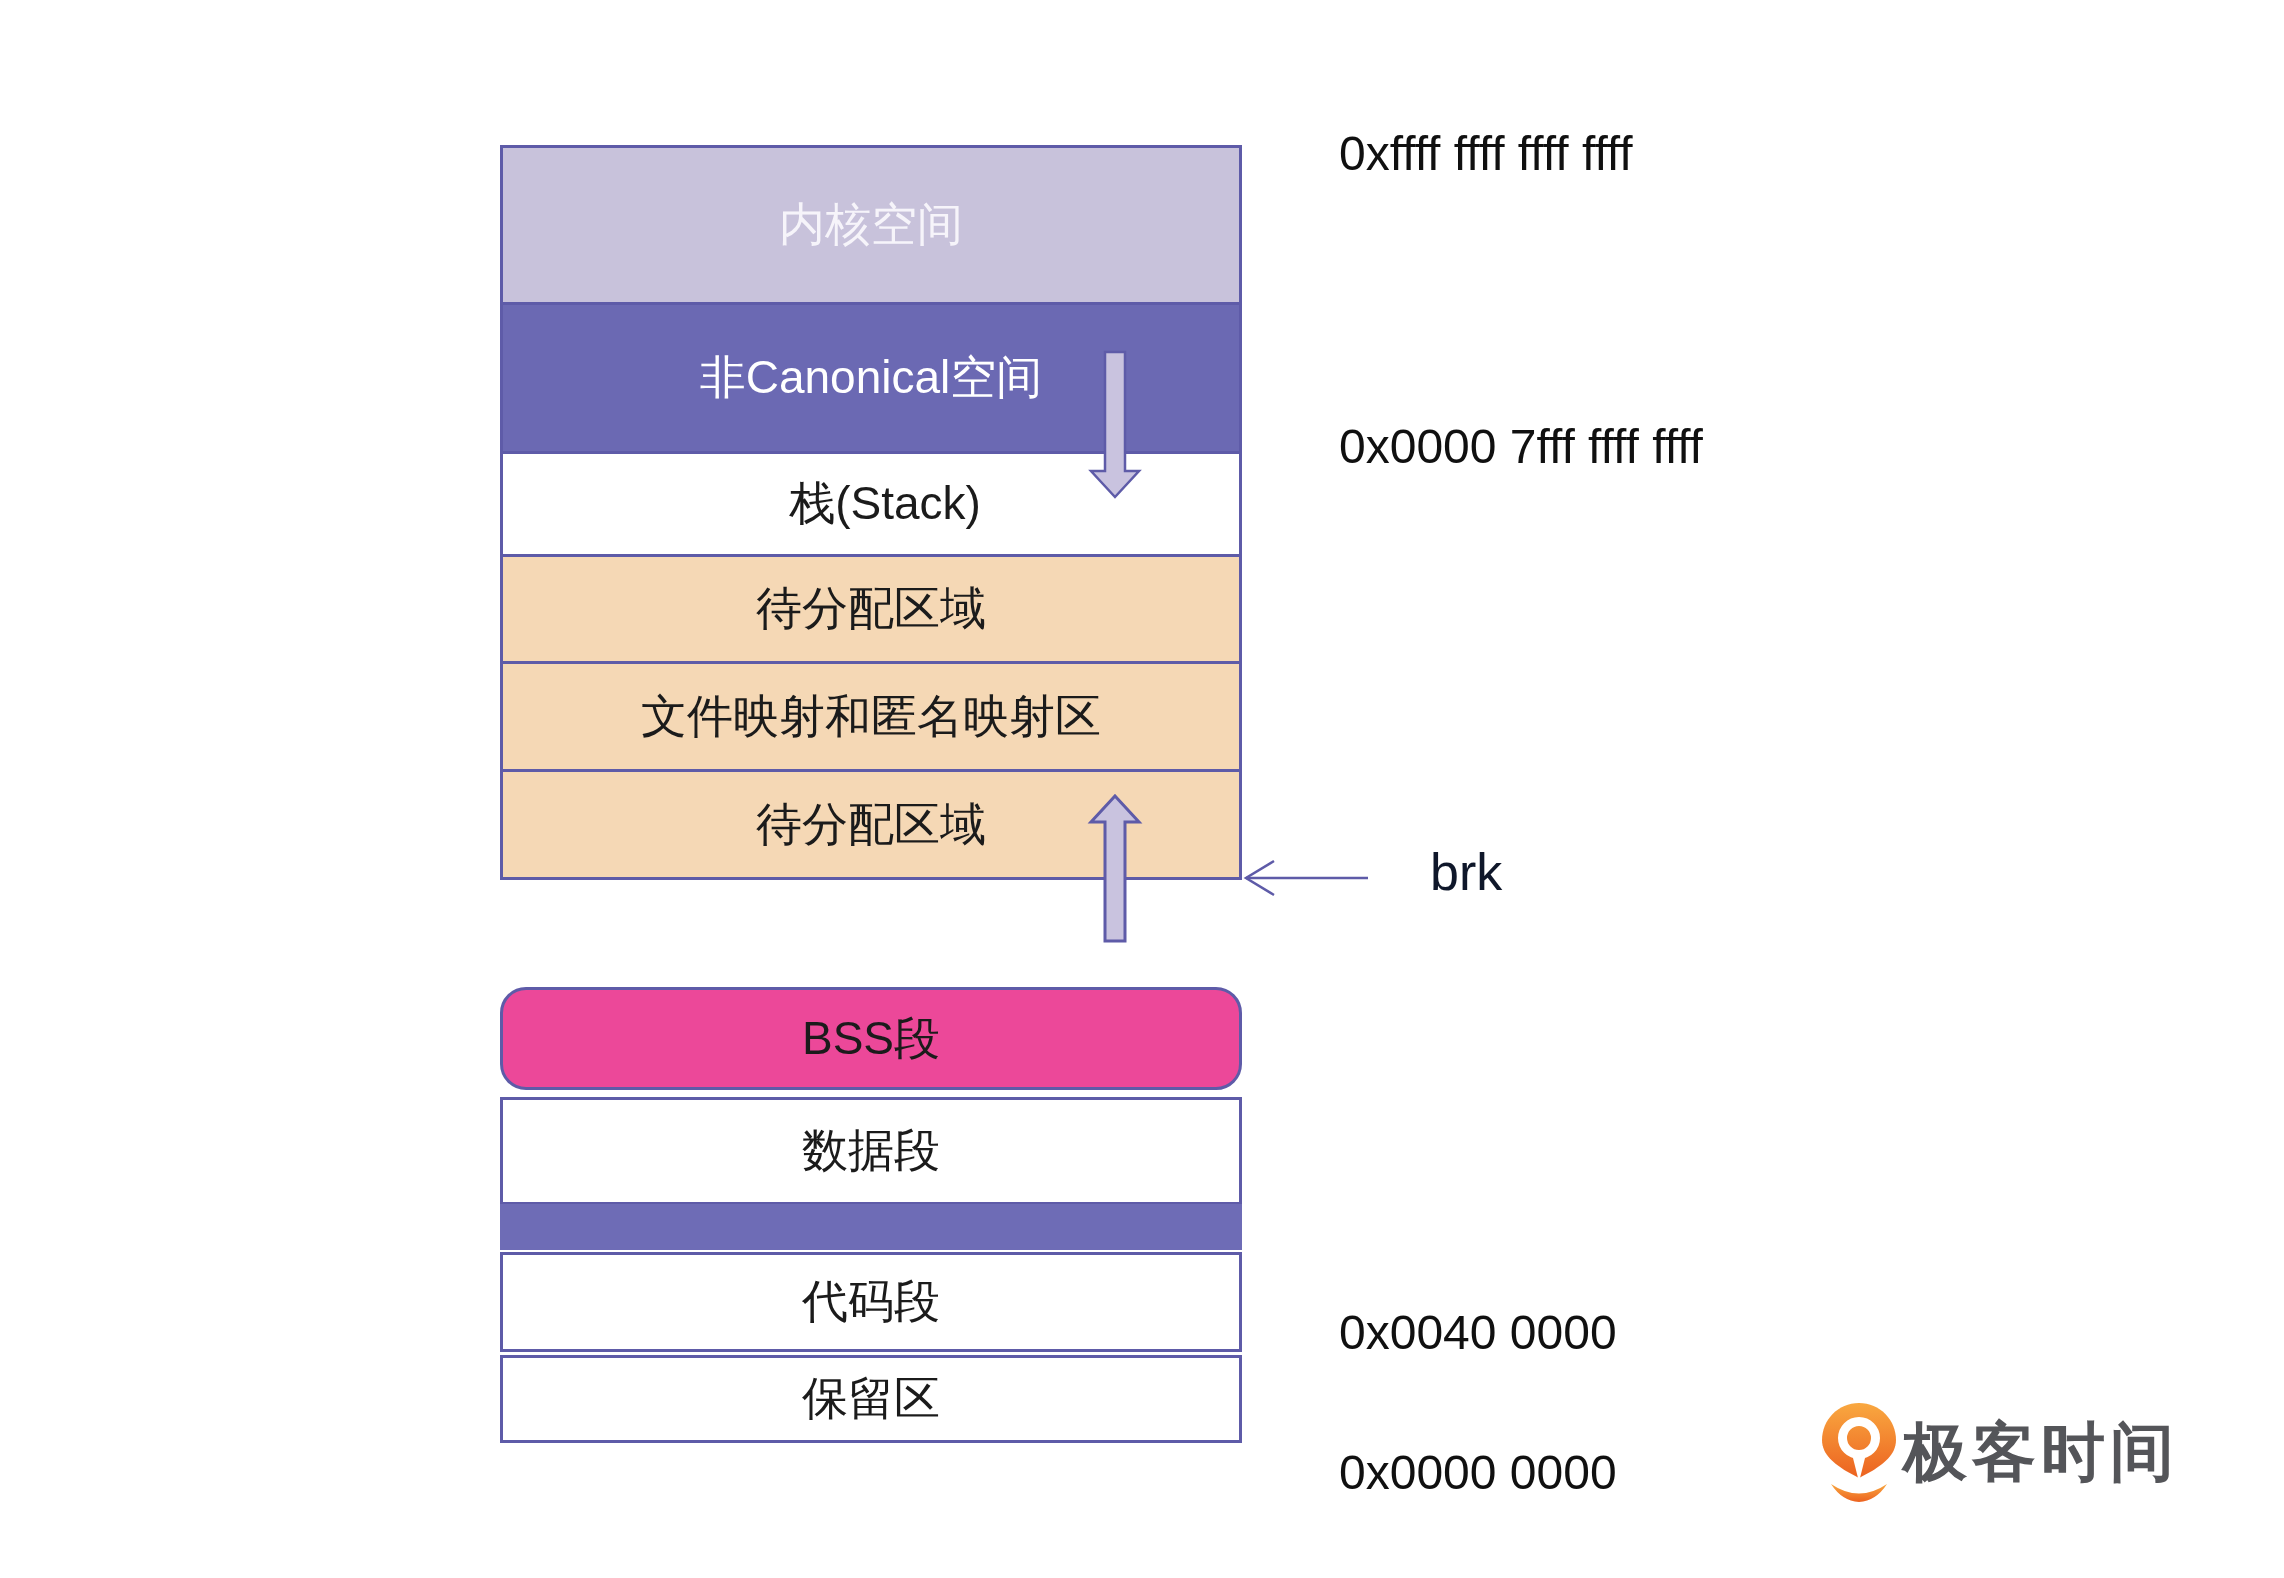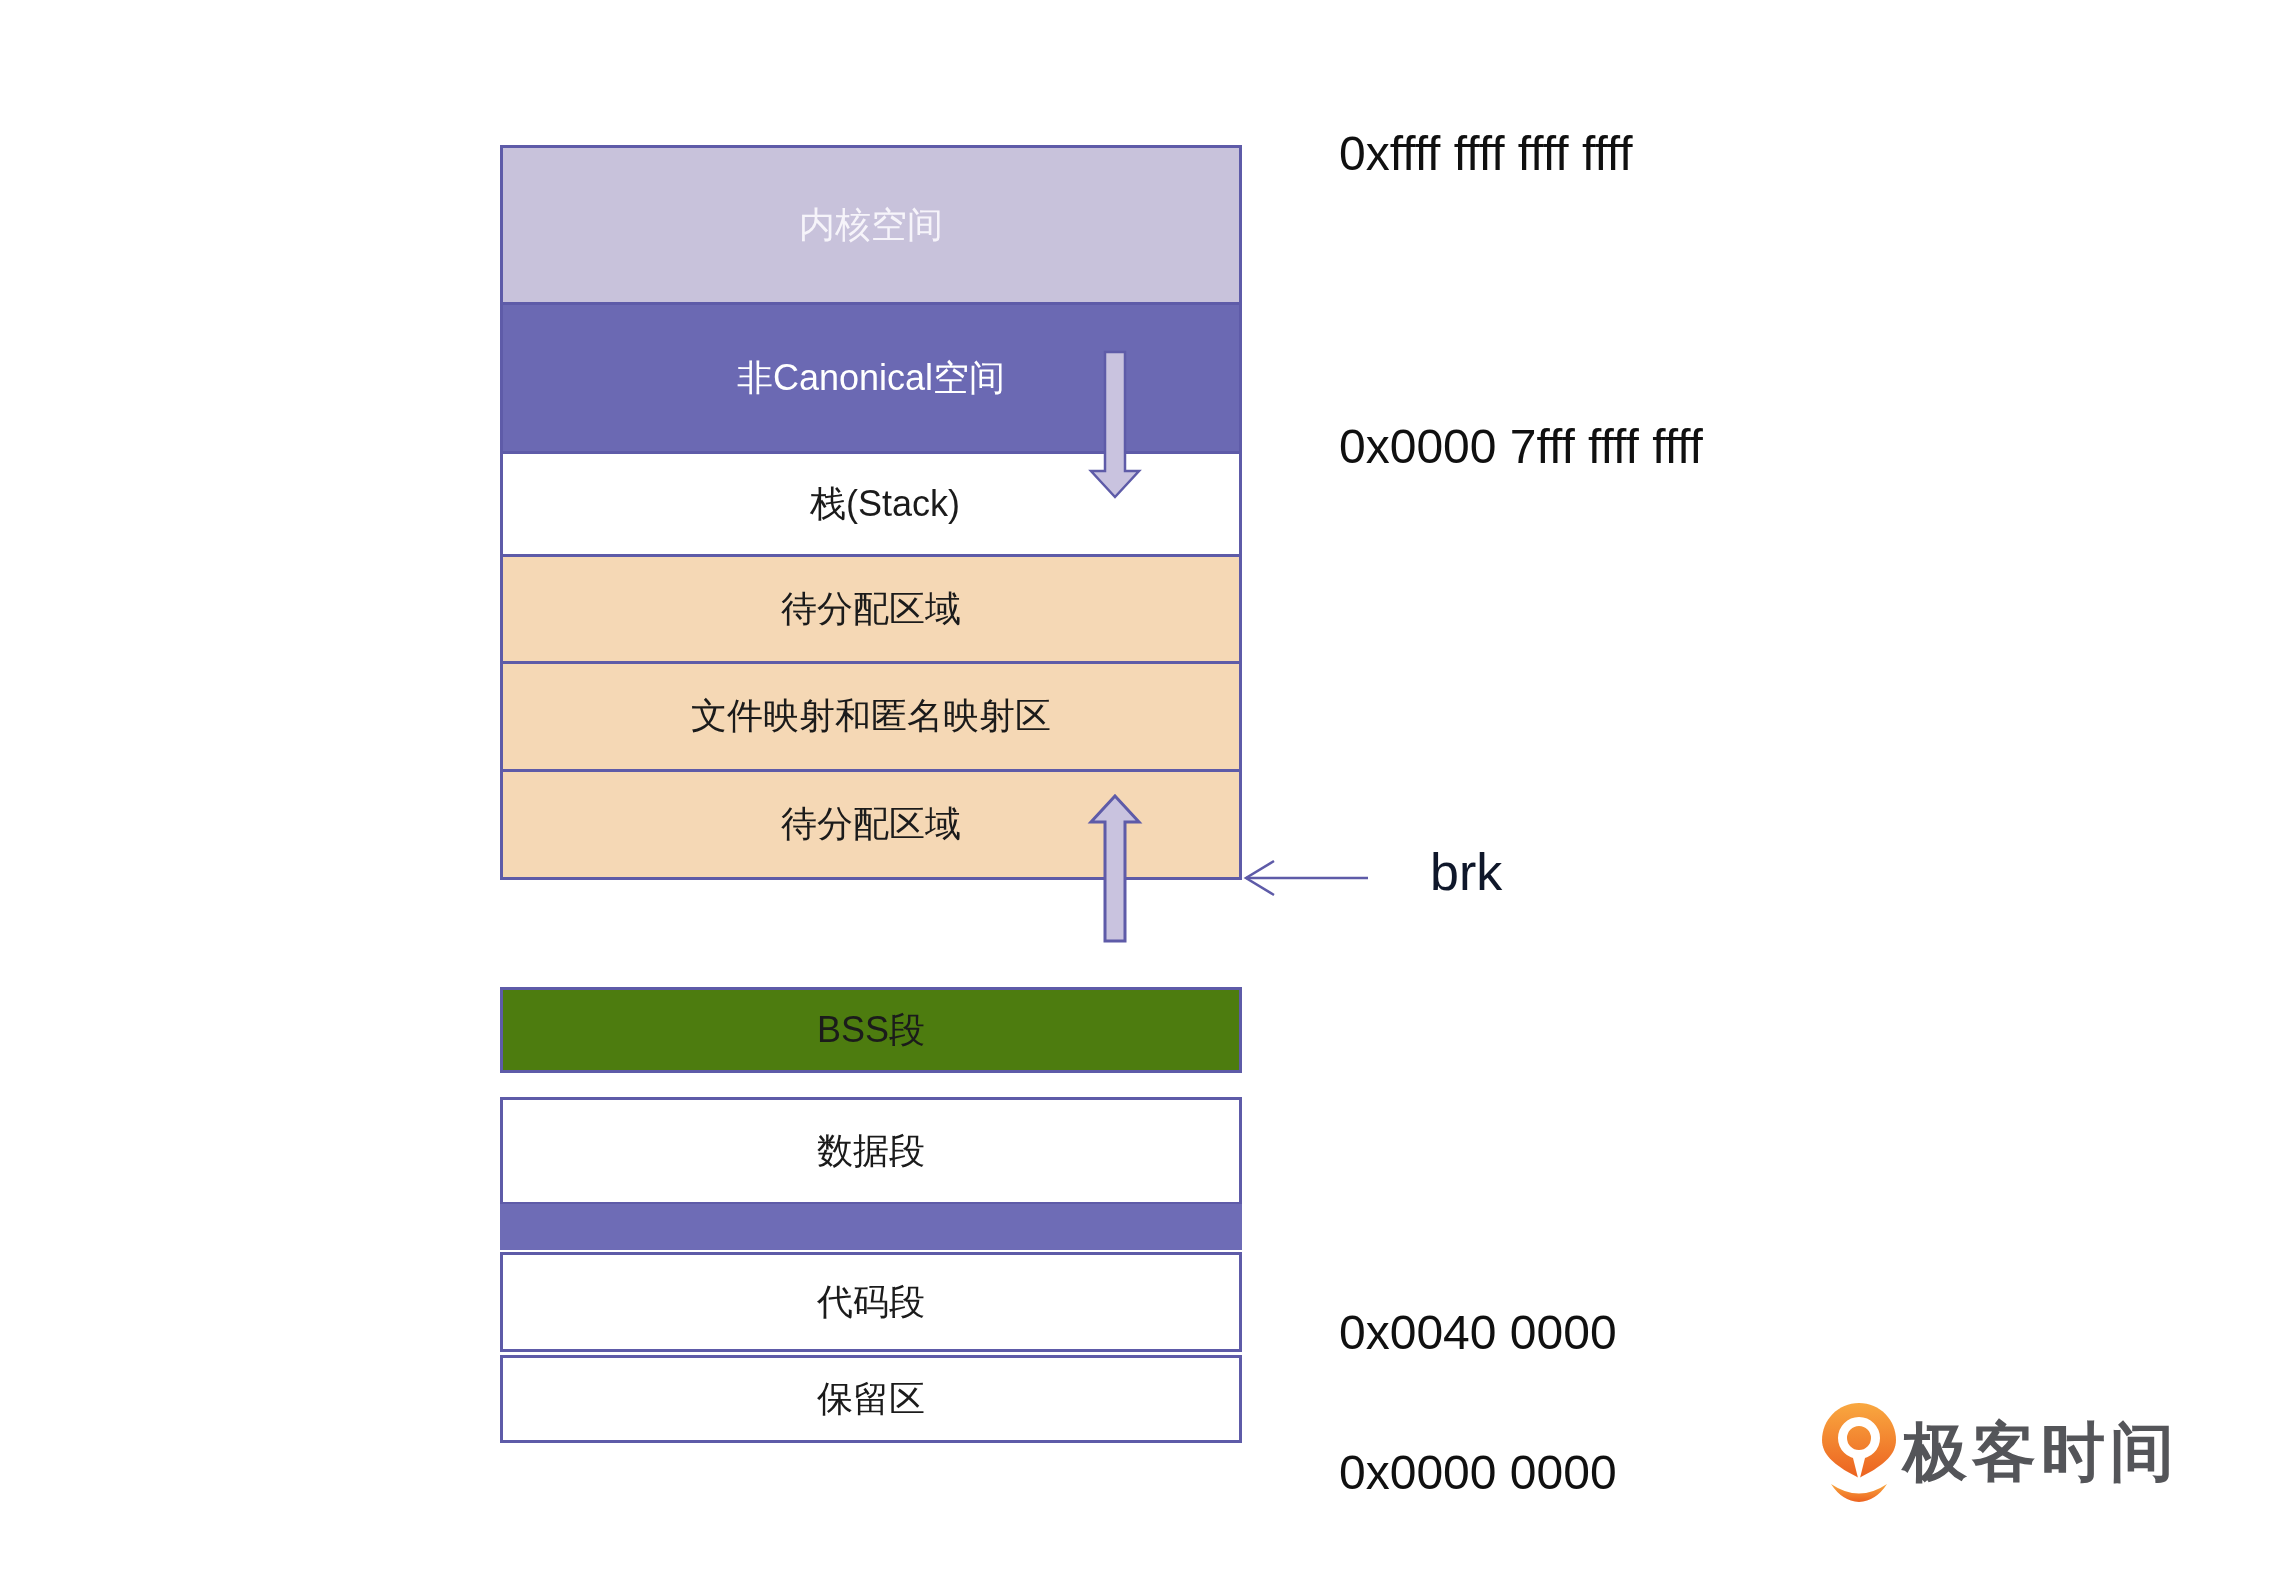--- a/index.html
+++ b/index.html
@@ -2,29 +2,29 @@
 <html><head>
 <meta charset="utf-8">
 <style>
   html,body{margin:0;padding:0;background:#ffffff;}
   .canvas{position:relative;width:2284px;height:1578px;background:#ffffff;overflow:hidden;
           font-family:"Liberation Sans","DejaVu Sans",sans-serif;}
 
   
   .seg{position:absolute;left:500px;width:742px;box-sizing:border-box;
        border:3px solid #5e5ba8;display:flex;align-items:center;justify-content:center;
-       font-size:36px;color:#1b1b1b;white-space:nowrap;}
+       font-size:46px;color:#1b1b1b;white-space:nowrap;}
   .seg-kernel    {top:145px;height:160px;background:#c8c2db;color:#f6f4fa;}
   .seg-noncanon  {top:302px;height:152px;background:#6b69b3;color:#ffffff;}
   .seg-stack     {top:451px;height:106px;background:#ffffff;padding-left:28px;}
   .seg-tba1      {top:554px;height:110px;background:#f5d8b5;}
   .seg-filemap   {top:661px;height:111px;background:#f5d8b5;}
   .seg-tba2      {top:769px;height:111px;background:#f5d8b5;}
   .seg-heap      {top:877px;height:113px;background:#ffffff;}
-  .seg-bss       {top:987px;height:86px;background:#4d7c0f;}
+  .seg-bss       {top:987px;height:103px;background:#ec4899;border-radius:26px;}
   .seg-data      {top:1097px;height:108px;background:#ffffff;}
   .seg-bar       {top:1204px;height:46px;background:#6e6cb6;border:none;}
   .seg-code      {top:1252px;height:100px;background:#ffffff;}
   .seg-reserved  {top:1355px;height:88px;background:#ffffff;}
 
   
   .addr{position:absolute;left:1323px;font-size:48px;line-height:1;color:#101010;white-space:nowrap;margin-left:16px;}
   .addr-0{top:130px;}
   .addr-1{top:274px;}
   .addr-2{top:423px;}

